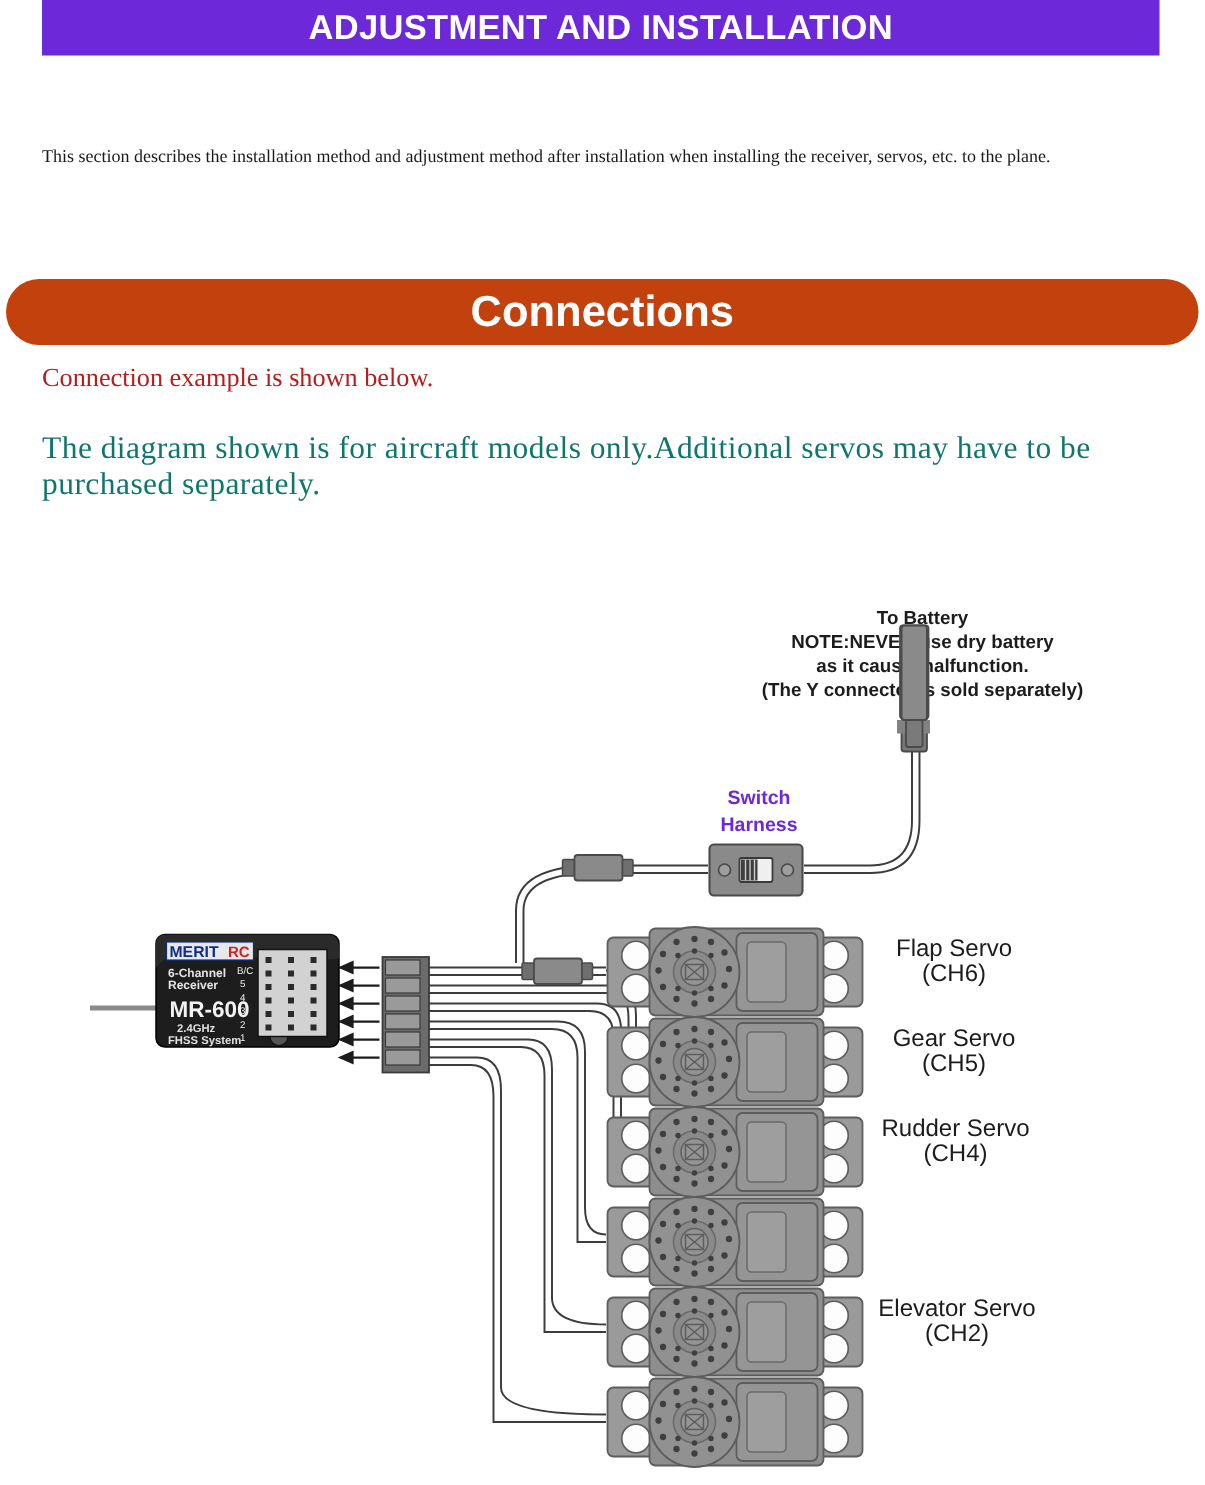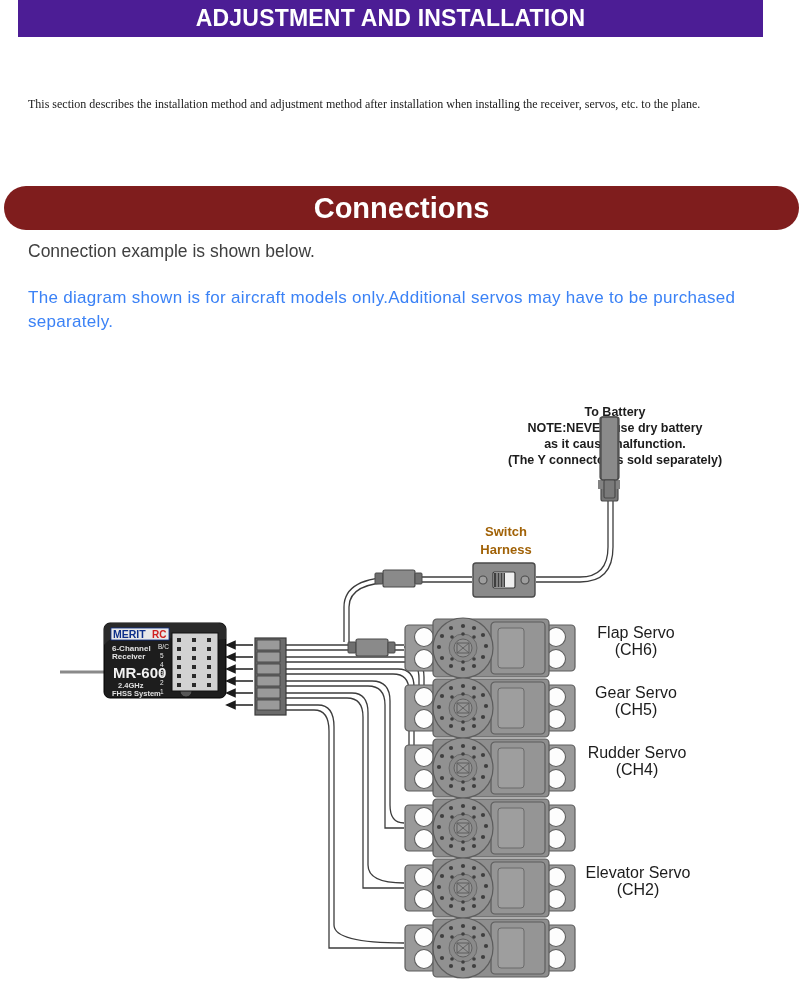--- a/index.html
+++ b/index.html
@@ -2,62 +2,62 @@
 <html><head>
 <meta charset="utf-8">
 <style>
   html,body{margin:0;padding:0;}
   body{
     width:803px;height:990px;position:relative;background:#ffffff;
     font-family:"Liberation Sans", sans-serif;overflow:hidden;
   }
   
   .header-bar{
-    position:absolute;left:18px;top:0;width:745px;height:37px;
-    background:#4c1d95;display:flex;align-items:center;justify-content:center;text-align:right;
+    position:absolute;left:28px;top:0;width:745px;height:37px;
+    background:#6d28d9;display:flex;align-items:center;justify-content:center;text-align:right;
   }
   .header-bar .title{
     color:#ffffff;font-size:23px;font-weight:600;letter-spacing:.2px;
     font-family:"Liberation Sans", sans-serif;
   }
   
   .intro{
     position:absolute;left:28px;top:80px;width:748px;
     font-family:"Liberation Serif", serif;font-size:12px;line-height:25px;
     color:#1a1a1a;text-align:justify;
   }
   
   .section-banner{
     position:absolute;left:4px;top:186px;width:795px;height:44px;
-    background:#7f1d1d;border-radius:22px;
+    background:#c2410c;border-radius:22px;
     display:flex;align-items:center;justify-content:center;
   }
   .section-banner .sec-title{
     color:#ffffff;font-size:29px;font-weight:bold;
   }
   .sub-serif{
     position:absolute;left:28px;top:241px;
-    font-family:Liberation Sans, sans-serif;font-size:17.5px;color:#404040;
+    font-family:Liberation Serif, serif;font-size:17.5px;color:#b91c1c;
   }
   .sub-sans{
     position:absolute;left:28px;top:286px;width:750px;
-    font-family:Liberation Sans, sans-serif;font-size:17px;line-height:24px;
-    color:#3b82f6;letter-spacing:.3px;
+    font-family:Liberation Serif, serif;font-size:21px;line-height:24px;
+    color:#0f766e;letter-spacing:.3px;
   }
   
   .diagram{position:absolute;left:0;top:395px;width:753px;height:595px;}
   .note-block{
     position:absolute;left:455px;top:9px;width:320px;text-align:center;
     font-size:12.5px;line-height:16px;font-weight:bold;color:#1c1c1c;
     font-family:"Liberation Sans", sans-serif;
   }
   .note-block .ln{display:block;}
   .lbl{
     position:absolute;font-family:"Liberation Sans", sans-serif;
-    color:#a16207;
+    color:#6d28d9;
   }
   .lbl-switch{
     left:463px;top:128px;width:86px;text-align:center;
     font-size:13px;font-weight:bold;line-height:18px;
   }
   .servo-label{
     position:absolute;width:200px;text-align:center;
     font-size:16px;line-height:17px;color:#1c1c1c;
     font-family:"Liberation Sans", sans-serif;
   }

